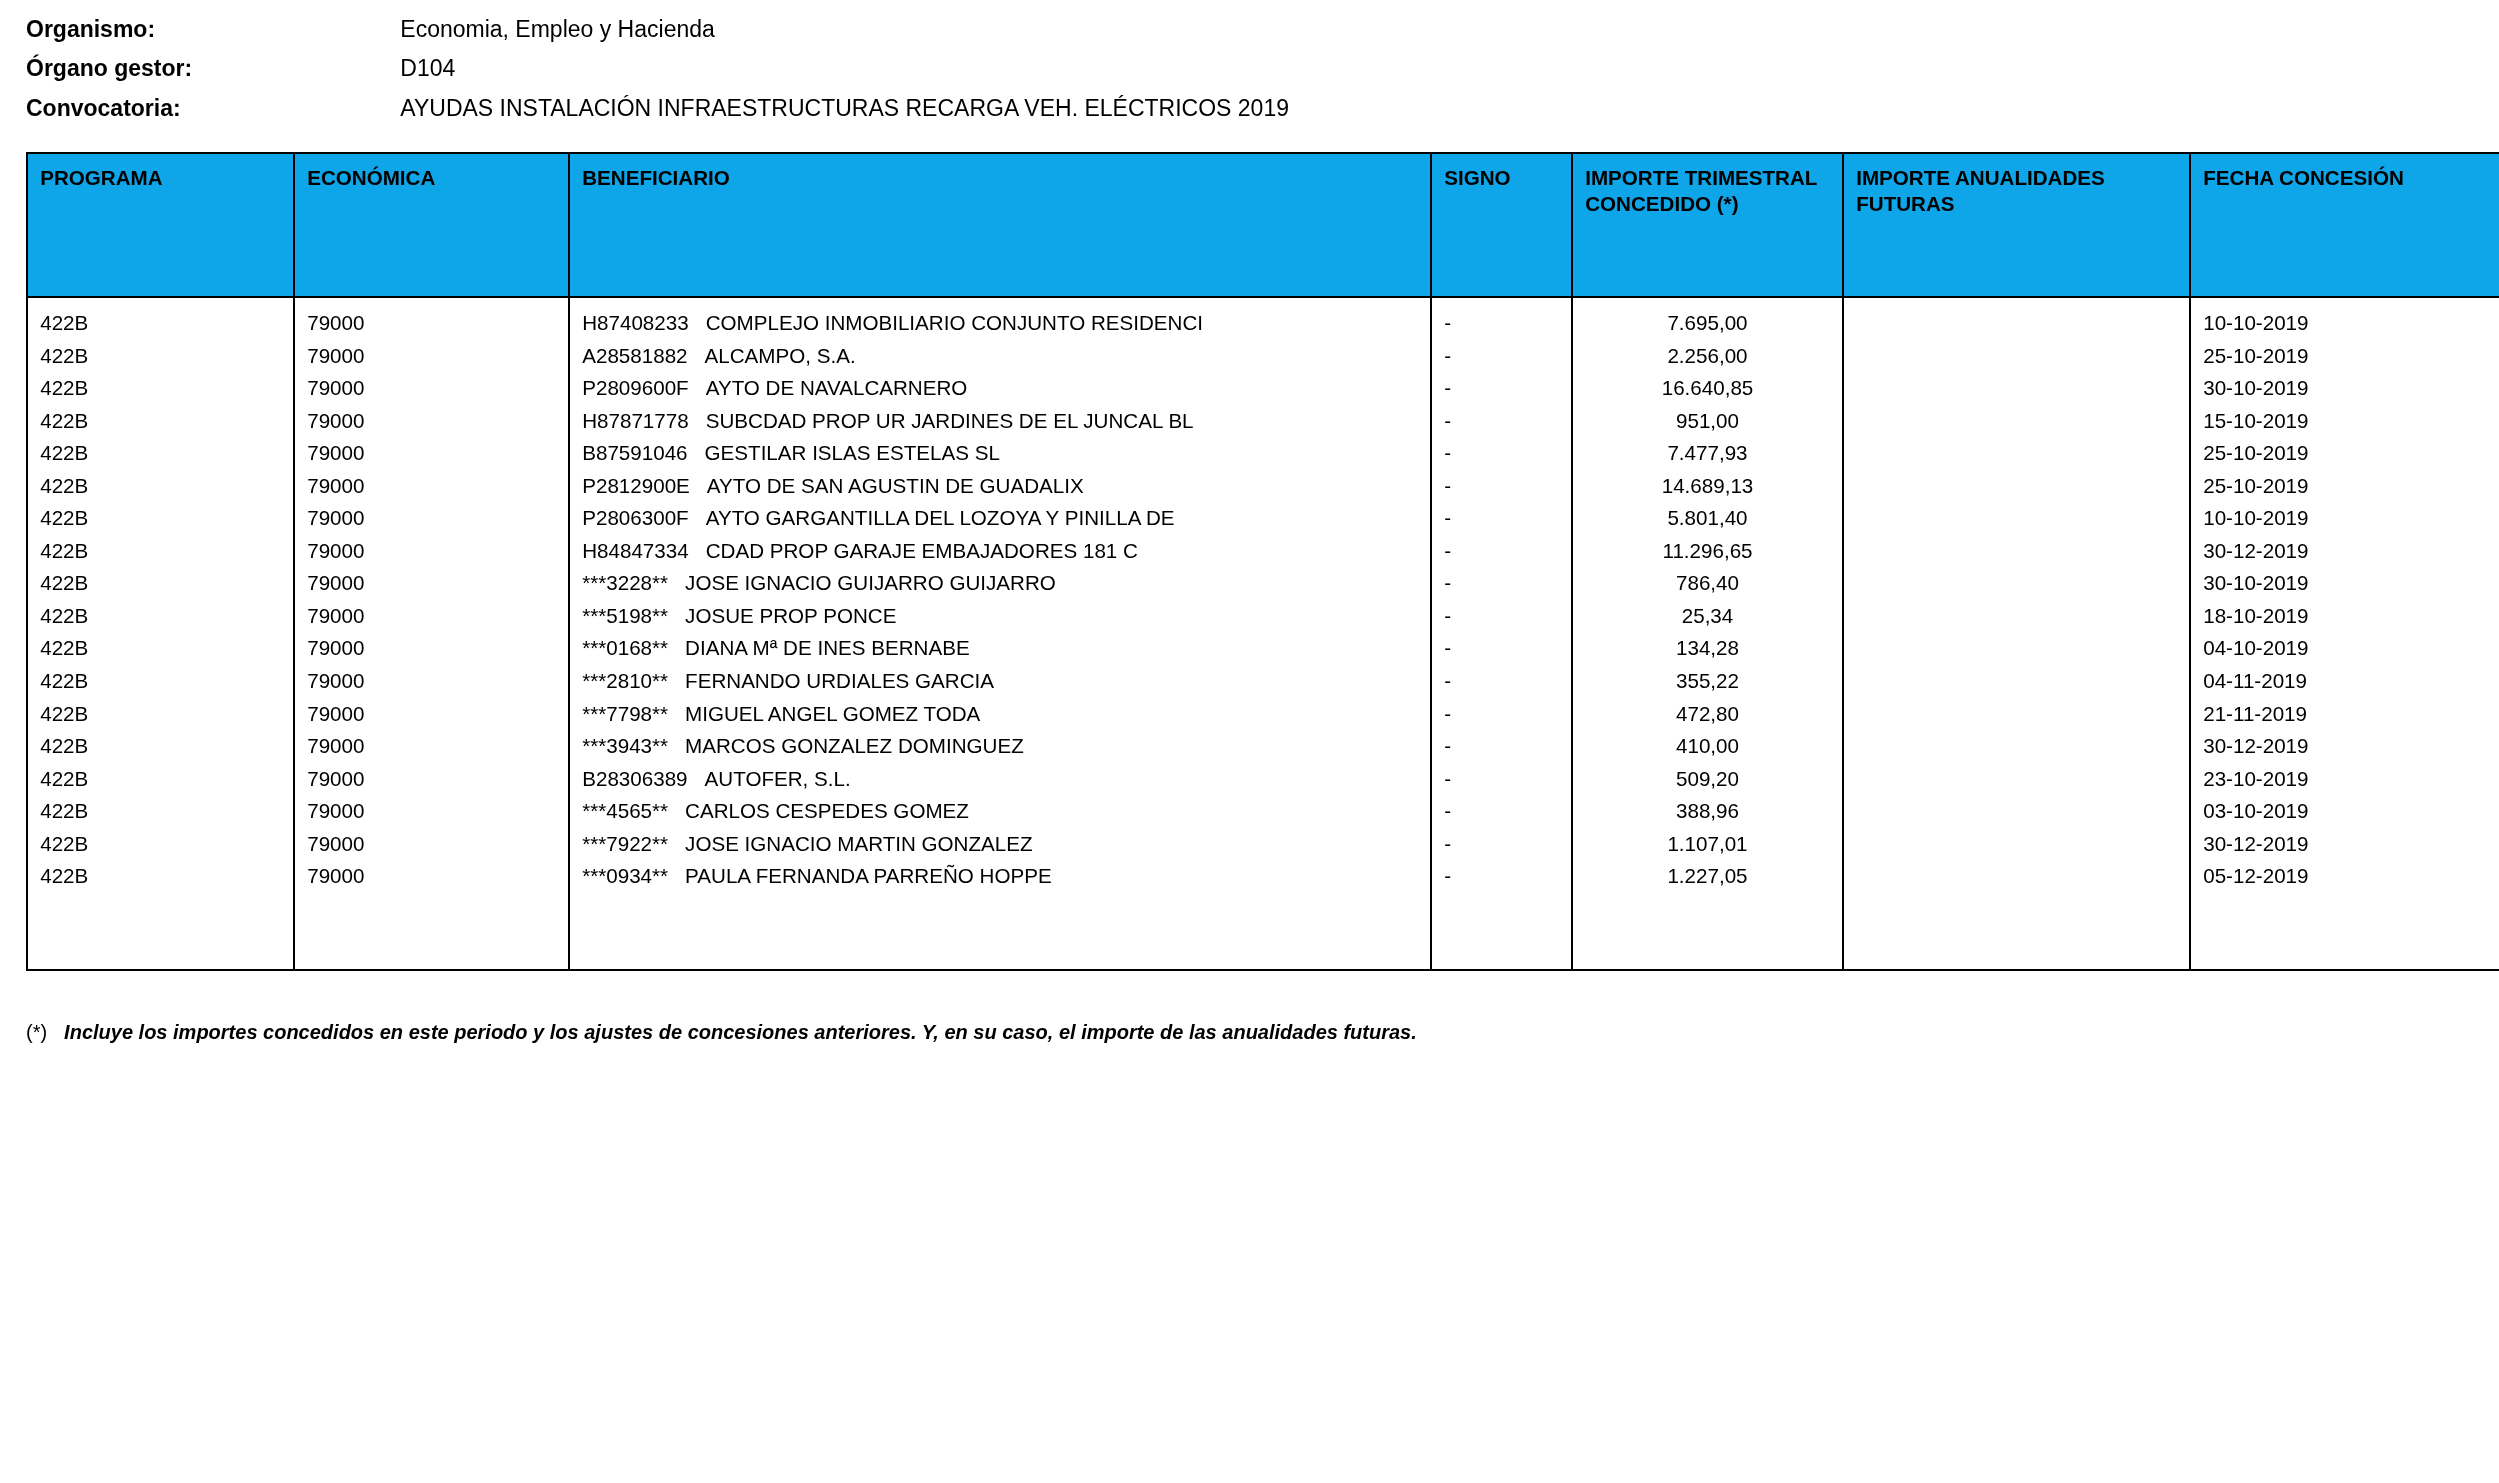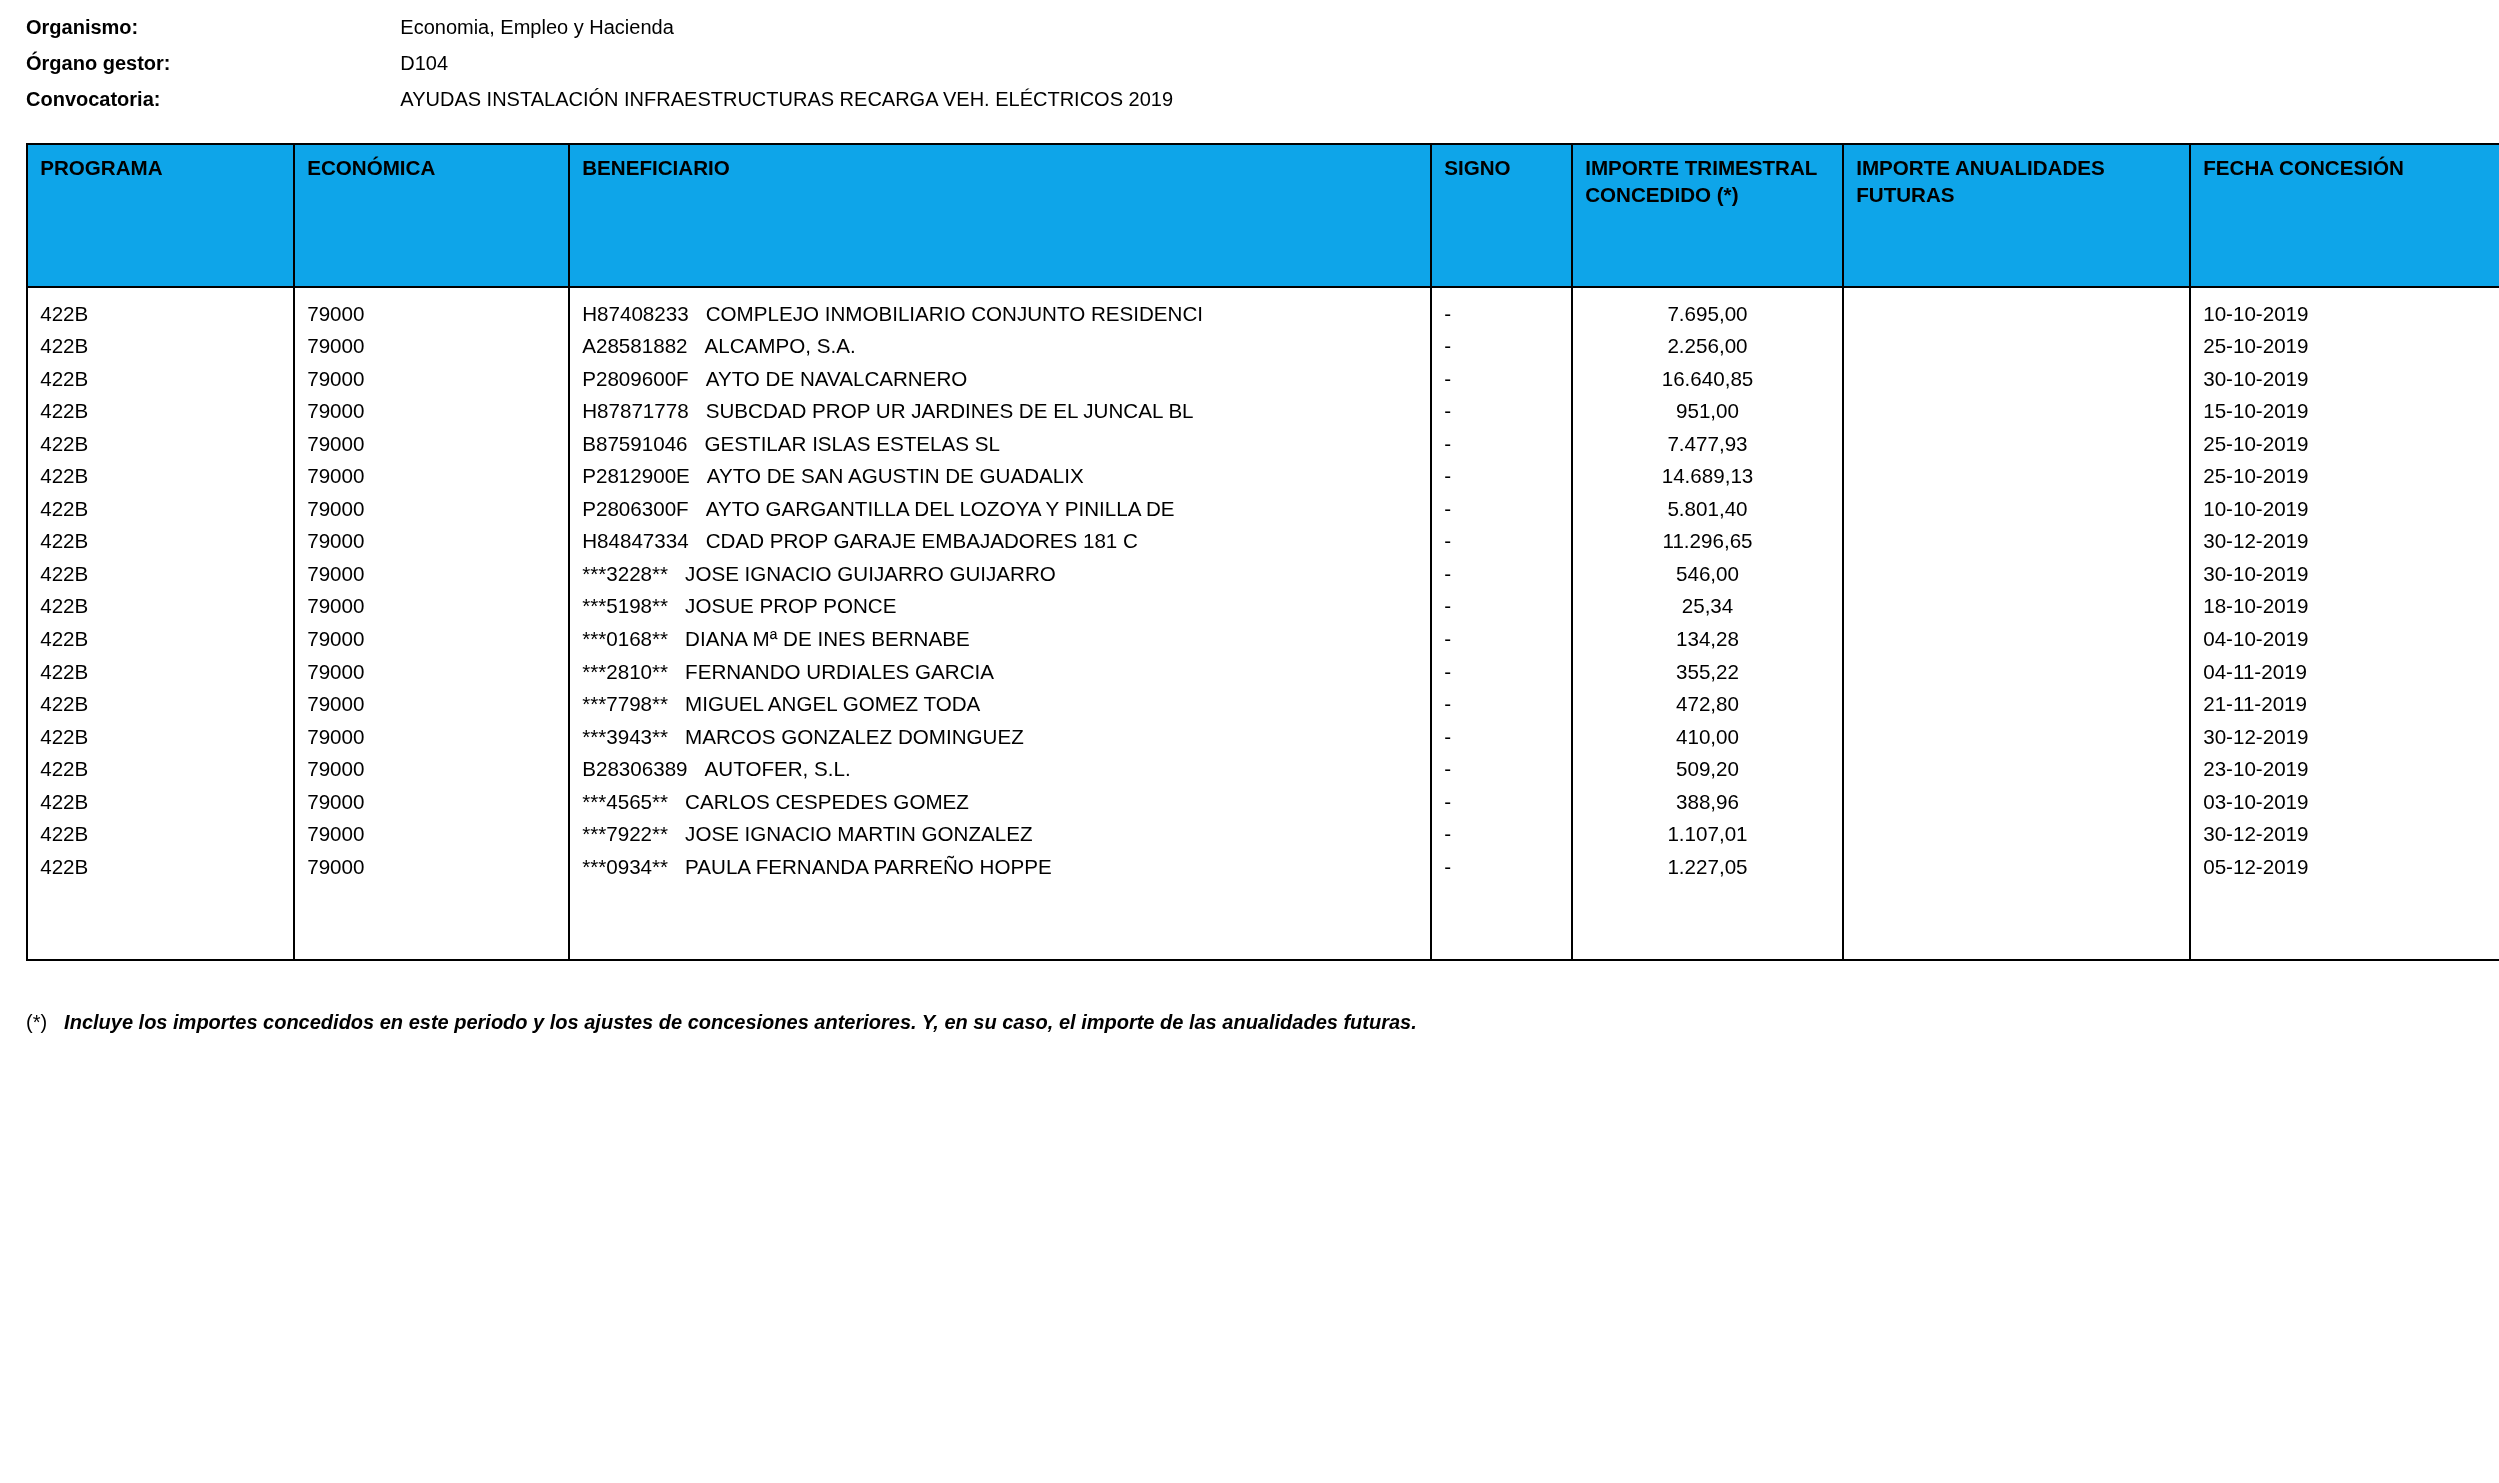--- a/index.html
+++ b/index.html
@@ -24,21 +24,21 @@
 
   
   .meta {
     width: 100%;
     border-collapse: collapse;
     margin-top: 3.1px;
   }
   .meta td {
     padding: 0 0 15.3px 0;
     vertical-align: top;
-    font-size: 20px;
+    font-size: 23px;
     line-height: 1.05;
     white-space: nowrap;
   }
   .meta td.label {
     font-weight: bold;
     width: 359px;
     padding-right: 15.3px;
   }
   .meta td.value {
     font-weight: normal;
@@ -228,21 +228,21 @@
           <td>-</td>
           <td class="num">11.296,65</td>
           <td class="num"></td>
           <td>30-12-2019</td>
         </tr>
         <tr>
           <td>422B</td>
           <td>79000</td>
           <td><span class="benef-nif">***3228**</span><span class="benef-gap"></span><span>JOSE IGNACIO GUIJARRO GUIJARRO</span></td>
           <td>-</td>
-          <td class="num">546,00</td>
+          <td class="num">786,40</td>
           <td class="num"></td>
           <td>30-10-2019</td>
         </tr>
         <tr>
           <td>422B</td>
           <td>79000</td>
           <td><span class="benef-nif">***5198**</span><span class="benef-gap"></span><span>JOSUE PROP PONCE</span></td>
           <td>-</td>
           <td class="num">25,34</td>
           <td class="num"></td>

